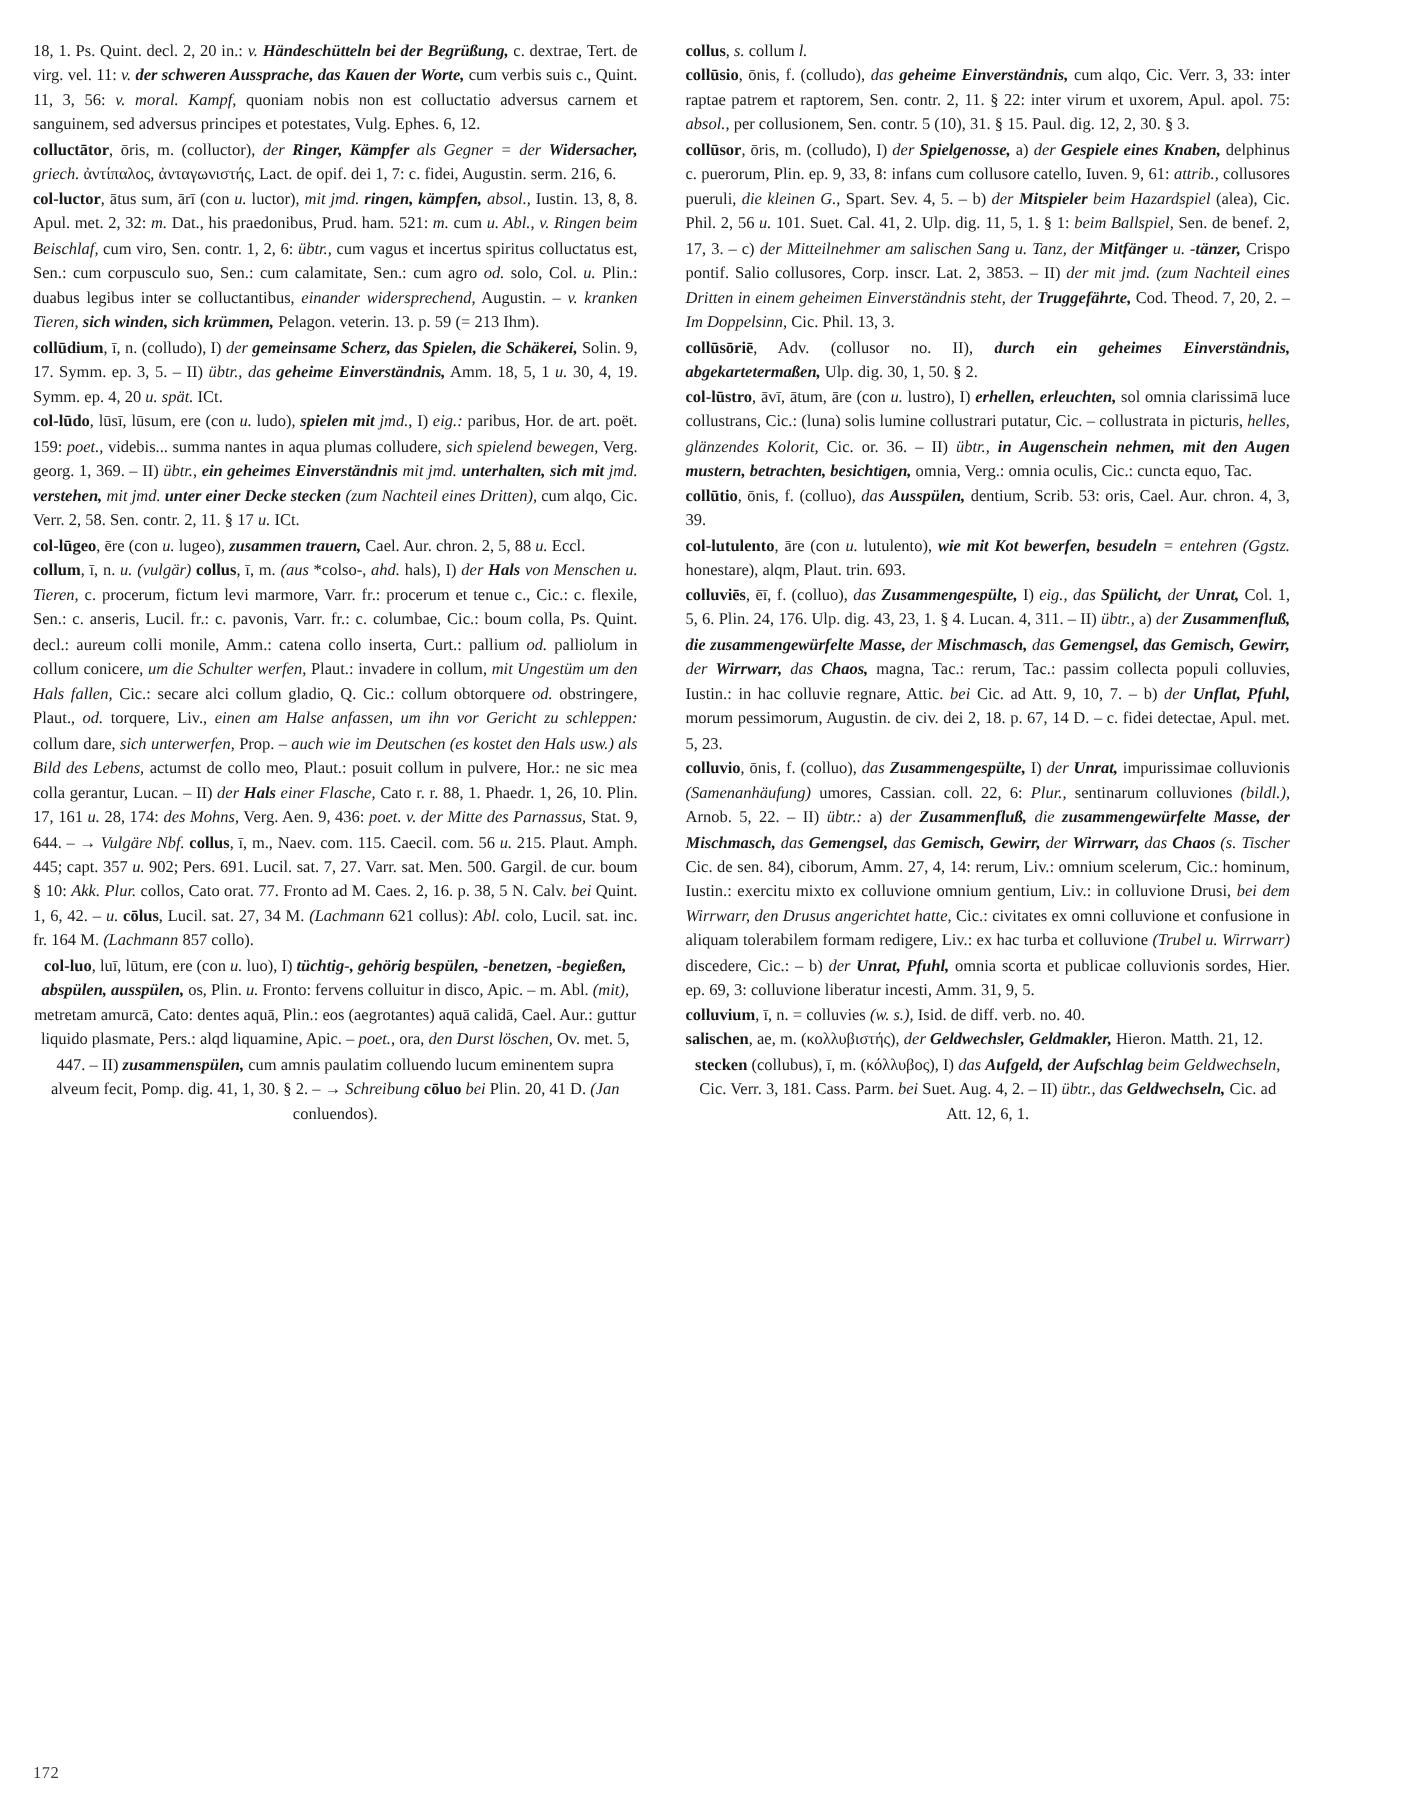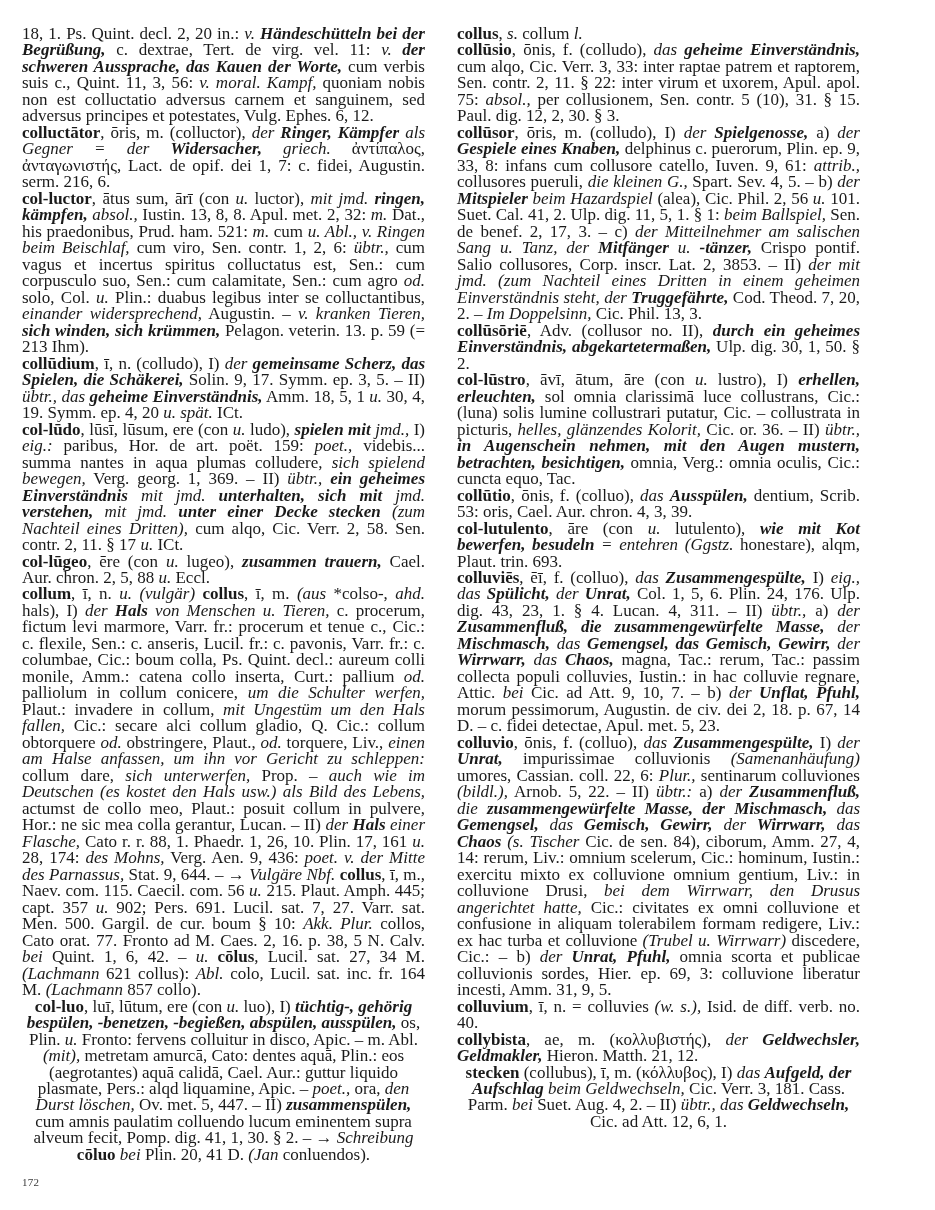--- a/index.html
+++ b/index.html
@@ -25,21 +25,21 @@
   }
   .columns {
     display: flex;
     flex-direction: row;
     align-items: flex-start;
     column-gap: 32px;
     height: 1135px;
   }
   .col {
     width: 403px;
-    font-size: 17px;
+    font-size: 11px;
     line-height: 16.48px;
     text-align: justify;
     text-justify: inter-word;
     hyphens: manual;
   }
   .col p {
     margin: 0;
     text-indent: 0;
   }
   .entry {
@@ -88,18 +88,18 @@
         <p class="entry"><b>collus</b>, <i>s.</i> collum <i>l.</i></p>
         <p class="entry"><b>collūsio</b>, ōnis, f. (colludo), <i>das</i> <b><i>geheime Einverständnis,</i></b> cum alqo, Cic. Verr. 3, 33: inter raptae patrem et raptorem, Sen. contr. 2, 11. § 22: inter virum et uxorem, Apul. apol. 75: <i>absol.,</i> per collusionem, Sen. contr. 5 (10), 31. § 15. Paul. dig. 12, 2, 30. § 3.</p>
         <p class="entry"><b>collūsor</b>, ōris, m. (colludo), I) <i>der</i> <b><i>Spielgenosse,</i></b> a) <i>der</i> <b><i>Gespiele eines Knaben,</i></b> delphinus c. puerorum, Plin. ep. 9, 33, 8: infans cum collusore catello, Iuven. 9, 61: <i>attrib.,</i> collusores pueruli, <i>die kleinen G.,</i> Spart. Sev. 4, 5. – b) <i>der</i> <b><i>Mitspieler</i></b> <i>beim Hazardspiel</i> (alea), Cic. Phil. 2, 56 <i>u.</i> 101. Suet. Cal. 41, 2. Ulp. dig. 11, 5, 1. § 1: <i>beim Ballspiel,</i> Sen. de benef. 2, 17, 3. – c) <i>der Mitteilnehmer am salischen Sang u. Tanz, der</i> <b><i>Mitfänger</i></b> <i>u.</i> <b><i>-tänzer,</i></b> Crispo pontif. Salio collusores, Corp. inscr. Lat. 2, 3853. – II) <i>der mit jmd. (zum Nachteil eines Dritten in einem geheimen Einverständnis steht, der</i> <b><i>Truggefährte,</i></b> Cod. Theod. 7, 20, 2. – <i>Im Doppelsinn,</i> Cic. Phil. 13, 3.</p>
         <p class="entry"><b>collūsōriē</b>, Adv. (collusor no. II), <b><i>durch ein geheimes Einverständnis, abgekartetermaßen,</i></b> Ulp. dig. 30, 1, 50. § 2.</p>
         <p class="entry"><b>col-lūstro</b>, āvī, ātum, āre (con <i>u.</i> lustro), I) <b><i>erhellen, erleuchten,</i></b> sol omnia clarissimā luce collustrans, Cic.: (luna) solis lumine collustrari putatur, Cic. – collustrata in picturis, <i>helles, glänzendes Kolorit,</i> Cic. or. 36. – II) <i>übtr.,</i> <b><i>in Augenschein nehmen, mit den Augen mustern, betrachten, besichtigen,</i></b> omnia, Verg.: omnia oculis, Cic.: cuncta equo, Tac.</p>
         <p class="entry"><b>collūtio</b>, ōnis, f. (colluo), <i>das</i> <b><i>Ausspülen,</i></b> dentium, Scrib. 53: oris, Cael. Aur. chron. 4, 3, 39.</p>
         <p class="entry"><b>col-lutulento</b>, āre (con <i>u.</i> lutulento), <b><i>wie mit Kot bewerfen, besudeln</i></b> <i>= entehren (Ggstz.</i> honestare), alqm, Plaut. trin. 693.</p>
         <p class="entry"><b>colluviēs</b>, ēī, f. (colluo), <i>das</i> <b><i>Zusammengespülte,</i></b> I) <i>eig., das</i> <b><i>Spülicht,</i></b> <i>der</i> <b><i>Unrat,</i></b> Col. 1, 5, 6. Plin. 24, 176. Ulp. dig. 43, 23, 1. § 4. Lucan. 4, 311. – II) <i>übtr.,</i> a) <i>der</i> <b><i>Zusammenfluß, die</i></b> <b><i>zusammengewürfelte Masse,</i></b> <i>der</i> <b><i>Mischmasch,</i></b> <i>das</i> <b><i>Gemengsel, das</i></b> <b><i>Gemisch, Gewirr,</i></b> <i>der</i> <b><i>Wirrwarr,</i></b> <i>das</i> <b><i>Chaos,</i></b> magna, Tac.: rerum, Tac.: passim collecta populi colluvies, Iustin.: in hac colluvie regnare, Attic. <i>bei</i> Cic. ad Att. 9, 10, 7. – b) <i>der</i> <b><i>Unflat, Pfuhl,</i></b> morum pessimorum, Augustin. de civ. dei 2, 18. p. 67, 14 D. – c. fidei detectae, Apul. met. 5, 23.</p>
         <p class="entry"><b>colluvio</b>, ōnis, f. (colluo), <i>das</i> <b><i>Zusammengespülte,</i></b> I) <i>der</i> <b><i>Unrat,</i></b> impurissimae colluvionis <i>(Samenanhäufung)</i> umores, Cassian. coll. 22, 6: <i>Plur.,</i> sentinarum colluviones <i>(bildl.),</i> Arnob. 5, 22. – II) <i>übtr.:</i> a) <i>der</i> <b><i>Zusammenfluß,</i></b> <i>die</i> <b><i>zusammengewürfelte Masse, der</i></b> <b><i>Mischmasch,</i></b> <i>das</i> <b><i>Gemengsel,</i></b> <i>das</i> <b><i>Gemisch, Gewirr,</i></b> <i>der</i> <b><i>Wirrwarr,</i></b> <i>das</i> <b><i>Chaos</i></b> <i>(s. Tischer</i> Cic. de sen. 84), ciborum, Amm. 27, 4, 14: rerum, Liv.: omnium scelerum, Cic.: hominum, Iustin.: exercitu mixto ex colluvione omnium gentium, Liv.: in colluvione Drusi, <i>bei dem Wirrwarr, den Drusus angerichtet hatte,</i> Cic.: civitates ex omni colluvione et confusione in aliquam tolerabilem formam redigere, Liv.: ex hac turba et colluvione <i>(Trubel u. Wirrwarr)</i> discedere, Cic.: – b) <i>der</i> <b><i>Unrat, Pfuhl,</i></b> omnia scorta et publicae colluvionis sordes, Hier. ep. 69, 3: colluvione liberatur incesti, Amm. 31, 9, 5.</p>
         <p class="entry"><b>colluvium</b>, ī, n. = colluvies <i>(w. s.),</i> Isid. de diff. verb. no. 40.</p>
-        <p class="entry"><b>collybista</b>, ae, m. (<span class="gr">κολλυβιστής</span>), <i>der</i> <b><i>Geldwechsler, Geldmakler,</i></b> Hieron. Matth. 21, 12.</p>
+        <p class="entry"><b>salischen</b>, ae, m. (<span class="gr">κολλυβιστής</span>), <i>der</i> <b><i>Geldwechsler, Geldmakler,</i></b> Hieron. Matth. 21, 12.</p>
         <p class="entry last-line"><b>stecken</b> (collubus), ī, m. (<span class="gr">κόλλυβος</span>), I) <i>das</i> <b><i>Aufgeld, der</i></b> <b><i>Aufschlag</i></b> <i>beim Geldwechseln,</i> Cic. Verr. 3, 181. Cass. Parm. <i>bei</i> Suet. Aug. 4, 2. – II) <i>übtr., das</i> <b><i>Geldwechseln,</i></b> Cic. ad Att. 12, 6, 1.</p>
       </div>
   </div>
   <div class="folio">172</div>
 </div>
 
 </body></html>

